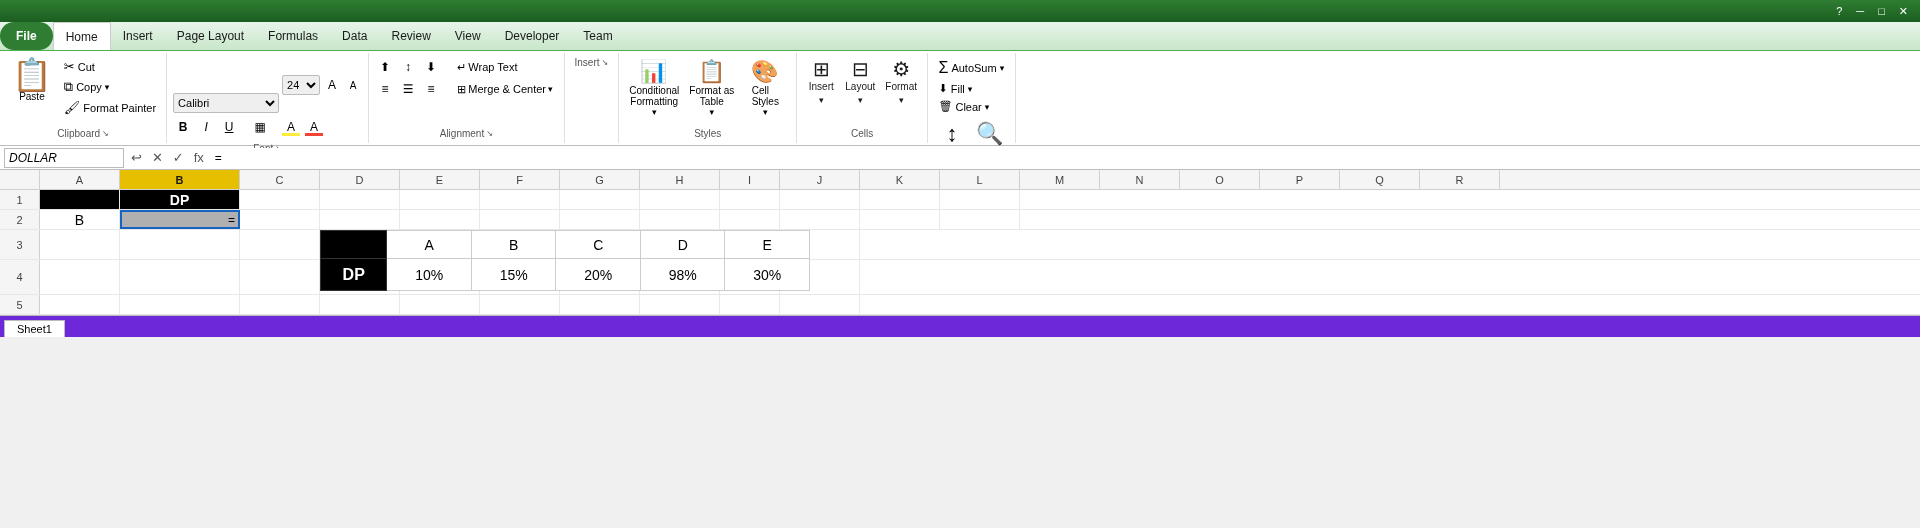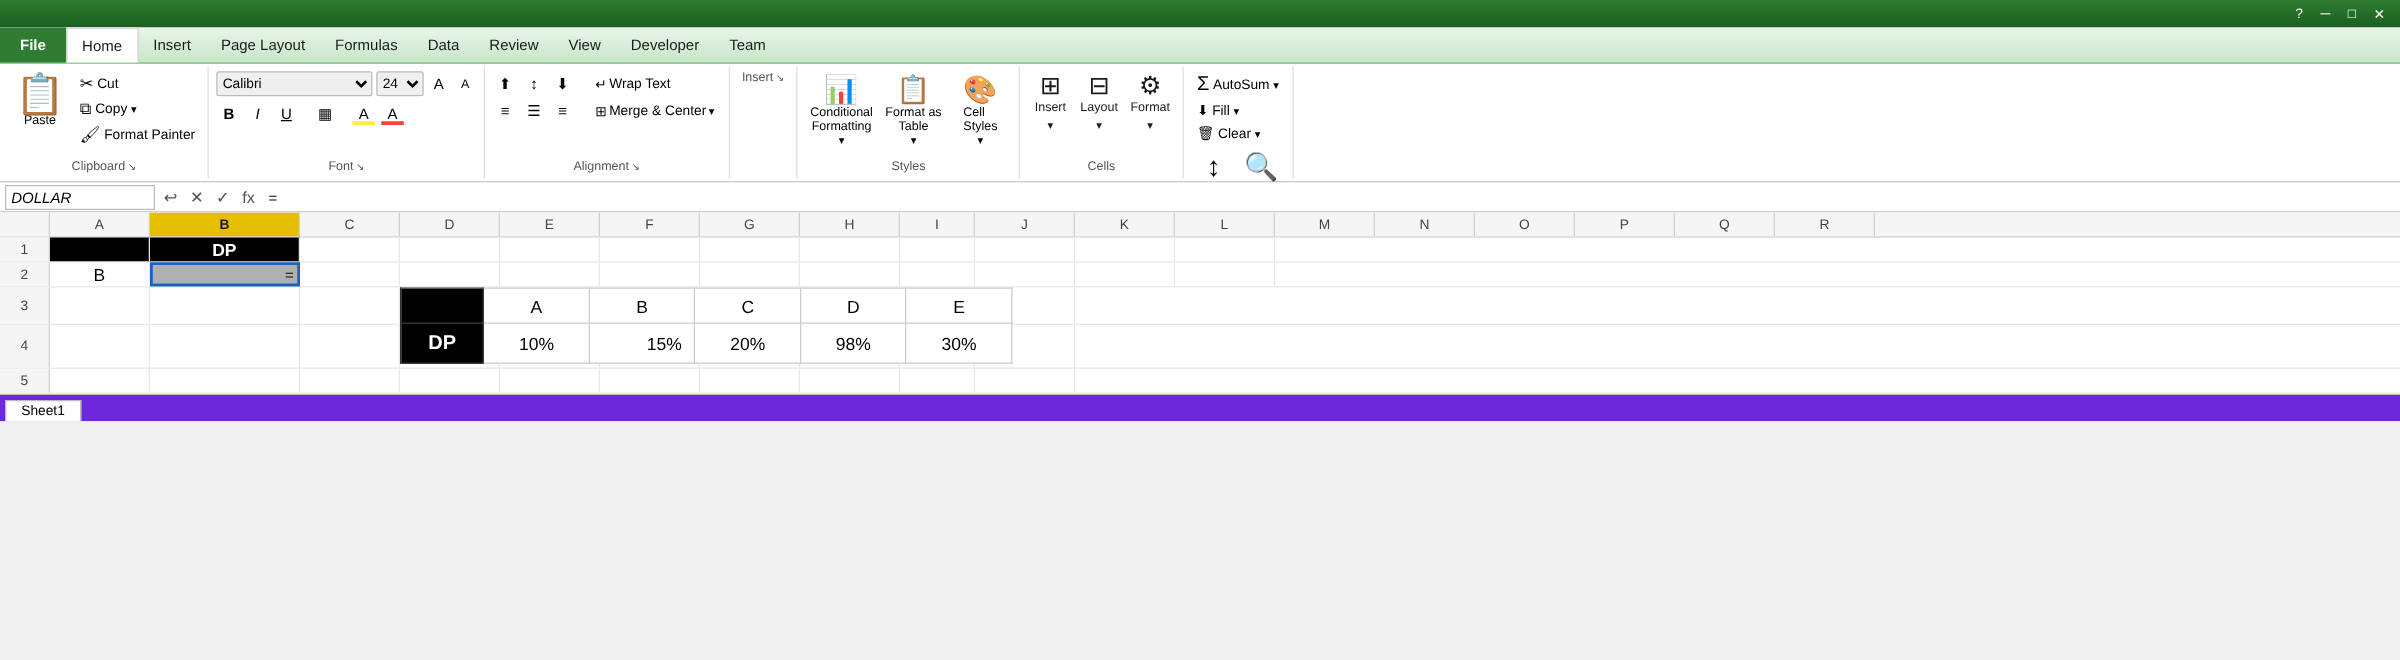--- a/index.html
+++ b/index.html
@@ -36,20 +36,21 @@
     .file-tab {
       background: #2e7d32;
       color: white;
       padding: 5px 16px;
       font-size: 12px;
       font-weight: bold;
       cursor: pointer;
       height: 28px;
       display: flex;
       align-items: center;
+      border-radius: 14px;
     }
     .ribbon-tab {
       padding: 5px 12px;
       font-size: 12px;
       cursor: pointer;
       height: 28px;
       display: flex;
       align-items: center;
       color: #1a1a1a;
     }
@@ -141,25 +142,26 @@
     }
 
     
     .font-row {
       display: flex;
       align-items: center;
       gap: 3px;
       margin-bottom: 2px;
     }
     .font-select {
-      width: 125px;
+      width: 106px;
       height: 20px;
       font-size: 11px;
       border: 1px solid #bbb;
       border-radius: 2px;
+      margin-top: 36px;
     }
     .size-select {
       width: 38px;
       height: 20px;
       font-size: 11px;
       border: 1px solid #bbb;
       border-radius: 2px;
     }
     .font-size-btn {
       width: 18px;
@@ -765,21 +767,21 @@
             <td style="background:black;width:55px;height:28px;border:1px solid #333;"></td>
             <td style="border:1px solid #ccc;text-align:center;padding:4px 10px;font-size:14px;width:70px;">A</td>
             <td style="border:1px solid #ccc;text-align:center;padding:4px 10px;font-size:14px;width:70px;">B</td>
             <td style="border:1px solid #ccc;text-align:center;padding:4px 10px;font-size:14px;width:70px;">C</td>
             <td style="border:1px solid #ccc;text-align:center;padding:4px 10px;font-size:14px;width:70px;">D</td>
             <td style="border:1px solid #ccc;text-align:center;padding:4px 10px;font-size:14px;width:70px;">E</td>
           </tr>
           <tr>
             <td style="background:black;color:white;font-weight:bold;font-size:16px;text-align:center;border:1px solid #333;height:32px;">DP</td>
             <td style="border:1px solid #ccc;text-align:center;padding:4px 10px;font-size:14px;">10%</td>
-            <td style="border:1px solid #ccc;text-align:right;padding:4px 10px;font-size:14px;">15%</td>
+            <td style="border:1px solid #ccc;text-align:center;padding:4px 10px;font-size:14px;">15%</td>
             <td style="border:1px solid #ccc;text-align:center;padding:4px 10px;font-size:14px;">20%</td>
             <td style="border:1px solid #ccc;text-align:center;padding:4px 10px;font-size:14px;">98%</td>
             <td style="border:1px solid #ccc;text-align:center;padding:4px 10px;font-size:14px;">30%</td>
           </tr>
         </tbody>
           </table>
       </div>
       <div class="sheet-cell col-width-E"></div>
       <div class="sheet-cell col-width-F"></div>
       <div class="sheet-cell col-width-G"></div>

